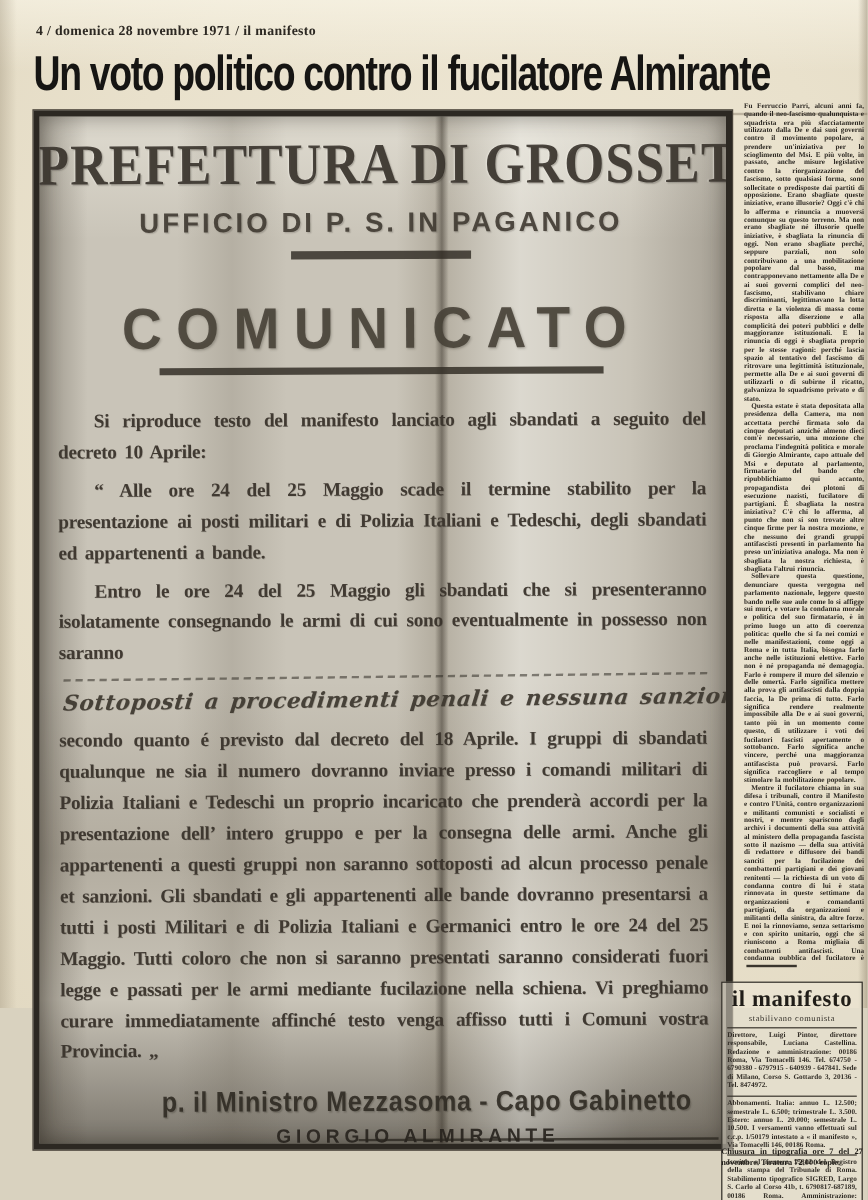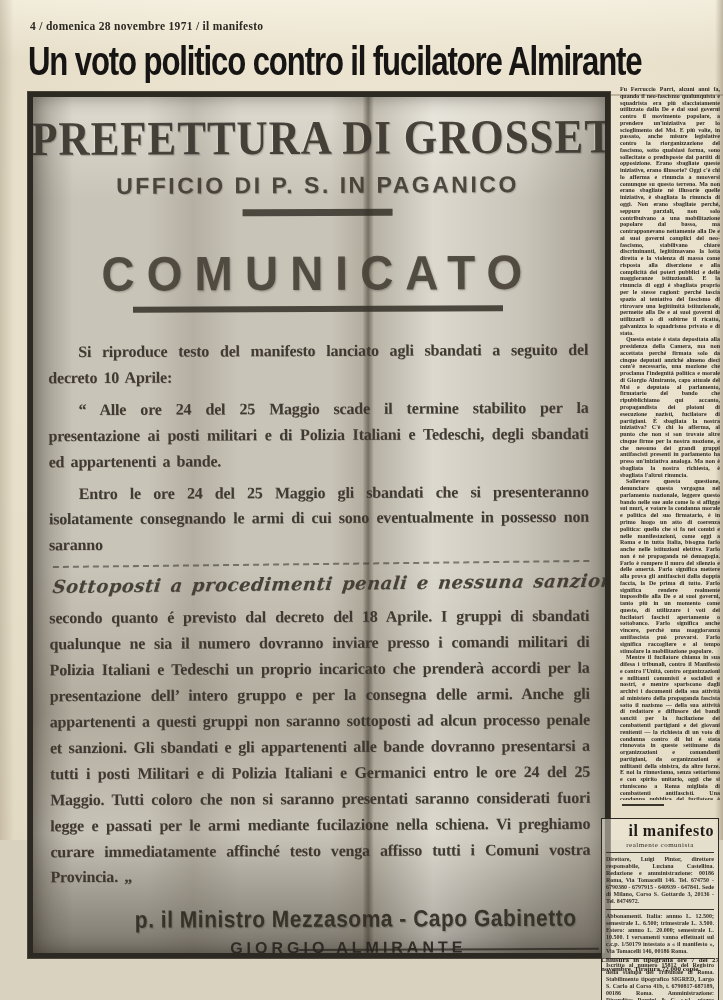--- a/index.html
+++ b/index.html
@@ -101,21 +101,21 @@
   }
   .article p{margin:0;}
   .article p + p{text-indent:6px;}
   .article-rule{position:absolute;left:622px;top:804px;width:42px;height:2px;background:#3a352d;}
   
   .masthead{
     position:absolute;left:601px;top:818px;width:118px;
     border:1.5px solid #2c2822;background:rgba(240,234,218,.5);
     padding:3px 4px 2px;box-sizing:border-box;
   }
-  .m-title{text-align:right;font-weight:bold;font-size:16px;letter-spacing:.5px;color:#201d18;}
+  .m-title{text-align:center;font-weight:bold;font-size:19px;letter-spacing:.5px;color:#201d18;}
   .m-sub{text-align:center;font-size:7px;letter-spacing:.5px;color:#2e2a24;margin-top:1px;}
   .m-block{
     margin-top:3px;padding-top:3px;border-top:1px solid #39342c;
     font-size:6px;line-height:1.18;text-align:justify;color:#332e27;font-weight:bold;
   }
   .closing{
     position:absolute;left:601px;top:956px;width:118px;
     font-weight:bold;font-size:7px;line-height:1.25;text-align:justify;color:#23201b;
   }
 </style>
@@ -159,21 +159,21 @@
     <p>Fu Ferruccio Parri, alcuni anni fa, quando il neo-fascismo qualunquista e squadrista era più sfacciatamente utilizzato dalla De e dai suoi governi contro il movimento popolare, a prendere un'iniziativa per lo scioglimento del Msi. E più volte, in passato, anche misure legislative contro la riorganizzazione del fascismo, sotto qualsiasi forma, sono sollecitate o predisposte dai partiti di opposizione. Erano sbagliate queste iniziative, erano illusorie? Oggi c'è chi lo afferma e rinuncia a muoversi comunque su questo terreno. Ma non erano sbagliate né illusorie quelle iniziative, è sbagliata la rinuncia di oggi. Non erano sbagliate perché, seppure parziali, non solo contribuivano a una mobilitazione popolare dal basso, ma contrapponevano nettamente alla De e ai suoi governi complici del neo-fascismo, stabilivano chiare discriminanti, legittimavano la lotta diretta e la violenza di massa come risposta alla diserzione e alla complicità dei poteri pubblici e delle maggioranze istituzionali. E la rinuncia di oggi è sbagliata proprio per le stesse ragioni: perché lascia spazio al tentativo del fascismo di ritrovare una legittimità istituzionale, permette alla De e ai suoi governi di utilizzarli o di subirne il ricatto, galvanizza lo squadrismo privato e di stato.</p>
     <p>Questa estate è stata depositata alla presidenza della Camera, ma non accettata perché firmata solo da cinque deputati anziché almeno dieci com'è necessario, una mozione che proclama l'indegnità politica e morale di Giorgio Almirante, capo attuale del Msi e deputato al parlamento, firmatario del bando che ripubblichiamo qui accanto, propagandista dei plotoni di esecuzione nazisti, fucilatore di partigiani. È sbagliata la nostra iniziativa? C'è chi lo afferma, al punto che non si son trovate altre cinque firme per la nostra mozione, e che nessuno dei grandi gruppi antifascisti presenti in parlamento ha preso un'iniziativa analoga. Ma non è sbagliata la nostra richiesta, è sbagliata l'altrui rinuncia.</p>
     <p>Sollevare questa questione, denunciare questa vergogna nel parlamento nazionale, leggere questo bando nelle sue aule come lo si affigge sui muri, e votare la condanna morale e politica del suo firmatario, è in primo luogo un atto di coerenza politica: quello che si fa nei comizi e nelle manifestazioni, come oggi a Roma e in tutta Italia, bisogna farlo anche nelle istituzioni elettive. Farlo non è né propaganda né demagogia. Farlo è rompere il muro del silenzio e delle omertà. Farlo significa mettere alla prova gli antifascisti dalla doppia faccia, la De prima di tutto. Farlo significa rendere realmente impossibile alla De e ai suoi governi, tanto più in un momento come questo, di utilizzare i voti dei fucilatori fascisti apertamente o sottobanco. Farlo significa anche vincere, perché una maggioranza antifascista può provarsi. Farlo significa raccogliere e al tempo stimolare la mobilitazione popolare.</p>
     <p>Mentre il fucilatore chiama in sua difesa i tribunali, contro il Manifesto e contro l'Unità, contro organizzazioni e militanti comunisti e socialisti e nostri, e mentre spariscono dagli archivi i documenti della sua attività al ministero della propaganda fascista sotto il nazismo — della sua attività di redattore e diffusore dei bandi sanciti per la fucilazione dei combattenti partigiani e dei giovani renitenti — la richiesta di un voto di condanna contro di lui è stata rinnovata in queste settimane da organizzazioni e comandanti partigiani, da organizzazioni e militanti della sinistra, da altre forze. E noi la rinnoviamo, senza settarismo e con spirito unitario, oggi che si riuniscono a Roma migliaia di combattenti antifascisti. Una condanna pubblica del fucilatore è solo un momento, è vero, di una lotta che ha ben più vasta portata e ben altri avversari, ma è un momento importante, ogni guerra esigendo molti fronti su nessuno dei quali è lecito mollare.</p>
   </div>
 
   <div class="article-rule"></div>
 
   <div class="masthead">
     <div class="m-title">il manifesto</div>
-    <div class="m-sub">realmente comunista</div>
+    <div class="m-sub">stabilivano comunista</div>
     <div class="m-block">Direttore, Luigi Pintor, direttore responsabile, Luciana Castellina. Redazione e amministrazione: 00186 Roma, Via Tomacelli 146. Tel. 674750 - 6790380 - 6797915 - 640939 - 647841. Sede di Milano, Corso S. Gottardo 3, 20136 - Tel. 8474972.</div>
     <div class="m-block">Abbonamenti. Italia: annuo L. 12.500; semestrale L. 6.500; trimestrale L. 3.500. Estero: annuo L. 20.000; semestrale L. 10.500. I versamenti vanno effettuati sul c.c.p. 1/50179 intestato a « il manifesto », Via Tomacelli 146, 00186 Roma.</div>
     <div class="m-block">Iscritto al numero 15812 del Registro della stampa del Tribunale di Roma. Stabilimento tipografico SIGRED, Largo S. Carlo al Corso 41b, t. 6790817-687189, 00186 Roma. Amministrazione: Rivendita: Parrini &amp; C. s.r.l., piazza Indipendenza 11/b, Roma, tel. 4992.</div>
   </div>
 
   <div class="closing">Chiusura in tipografia ore 7 del 27 novembre. Tiratura 72.000 copie.</div>
 
 </div>
 
 </body></html>

